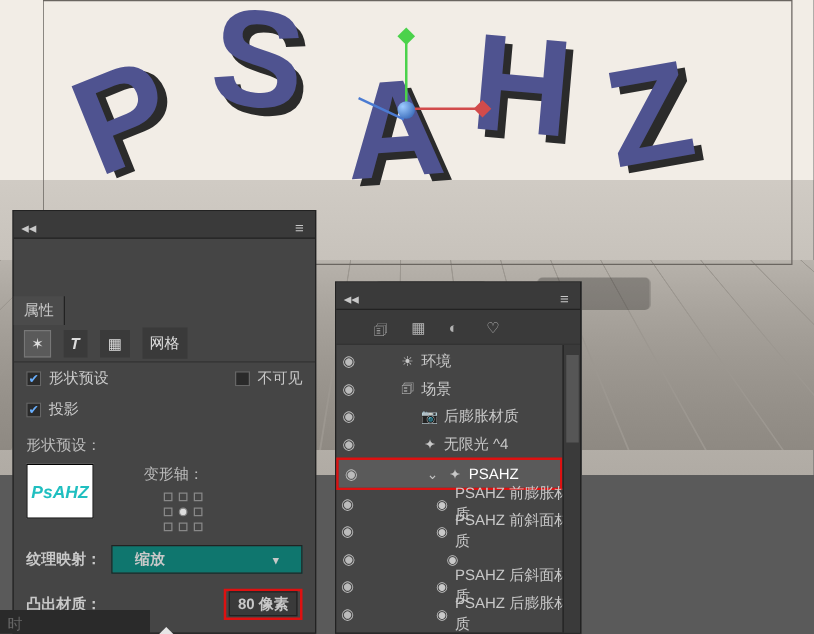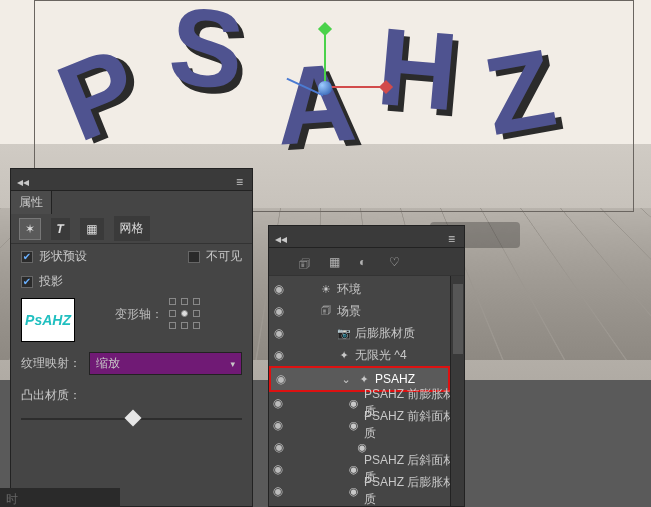--- a/index.html
+++ b/index.html
@@ -22,44 +22,44 @@
   .axis .xh { position:absolute; left:66px; top:54px; width:10px; height:10px; background:#d24b4b; transform:rotate(45deg); }
   .axis .z { position:absolute; left:-30px; top:58px; width:40px; height:2px; background:#4b7bd2; transform:rotate(25deg); }
   .axis .orb { position:absolute; left:3px; top:53px; width:14px; height:14px; border-radius:50%;
     background:radial-gradient(circle at 30% 30%,#9ecbff,#2255aa); }
   .shadow { position:absolute; background:rgba(0,0,0,.25); border-radius:4px; }
 
   
   .panel { position:absolute; background:#454545; color:#c8c8c8; border:1px solid #222; }
   .panel-head { height:22px; display:flex; align-items:center; justify-content:space-between;
     padding:0 6px; background:#3a3a3a; border-bottom:1px solid #222; }
-  .tabs-row { display:flex; align-items:center; }
+  .tabs-row { display:flex; align-items:center;margin-top:46px; }
   .tab { padding:3px 8px; background:#4b4b4b; border-right:1px solid #222; cursor:default; }
   .head-icons { display:flex; gap:10px; align-items:center; }
   .hi { width:10px; height:10px; display:inline-block; }
   .subtabs { height:30px; display:flex; align-items:center; gap:10px; padding:0 8px; border-bottom:1px solid #333; }
   .subtab { padding:4px 6px; background:#3a3a3a; color:#ddd; }
   .subtab.selected { background:#5a5a5a; box-shadow:inset 0 0 0 1px #777; }
   .chk-row { display:flex; align-items:center; gap:6px; padding:4px 10px; }
   .chk { width:12px; height:12px; background:#2a2a2a; border:1px solid #666; display:inline-flex;
     align-items:center; justify-content:center; color:#6ab0ff; font-size:10px; }
   .section-label { padding:8px 10px 2px; color:#bbb; }
   .thumbrow { display:flex; align-items:flex-start; padding:4px 10px; gap:40px; }
   .thumb { width:54px; height:44px; background:#fff; border:1px solid #000; display:flex;
     align-items:center; justify-content:center; }
   .thumb span { color:#20bfc0; font-weight:700; font-size:14px; font-style:italic; }
-  .deform { display:flex; flex-direction:row; gap:6px; align-items:center; }
+  .deform { display:flex; flex-direction:column; gap:6px; align-items:flex-end; }
   .deform .label { color:#bbb; }
   .dots { display:grid; grid-template-columns:repeat(3,8px); grid-template-rows:repeat(3,8px); gap:4px; }
   .dot { width:7px; height:7px; border:1px solid #888; }
   .dot.center { background:#ddd; border-radius:50%; }
   .btn { padding:3px 10px; background:#3a3a3a; border:1px solid #222; cursor:default; }
-  .row { display:flex; align-items:center; gap:8px; padding:6px 10px; }
+  .row { display:flex; align-items:center; gap:8px; padding:6px 10px;font-weight:bold; }
   .select { flex:1; display:flex; align-items:center; justify-content:space-between;
-    background:#701a75; border:1px solid #222; padding:2px 6px; }
+    background:#0f766e; border:1px solid #222; padding:2px 18px; }
   .select .caret { font-size:9px; }
   .input { width:64px; padding:2px 6px; background:#3a3a3a; border:1px solid #222; text-align:center; }
   .redbox { border:2px solid #d11; }
   .slider { position:relative; height:18px; margin:0 10px 6px; }
   .slider .track { position:absolute; top:8px; left:0; right:0; height:2px; background:#2d2d2d; }
   .slider .hnd { position:absolute; top:2px; width:12px; height:12px; background:#e6e6e6;
     transform:rotate(45deg); }
 
   
   .toolbar { height:28px; display:flex; align-items:center; gap:16px; padding:0 30px;
@@ -126,20 +126,21 @@
     <span class="chk">✔</span>
     <span>形状预设</span>
     <span style="flex:1"></span>
     <span class="chk"></span>
     <span>不可见</span>
   </div>
   <div class="chk-row">
     <span class="chk">✔</span>
     <span>投影</span>
   </div>
+  <div class="section-label">形状预设：</div>
   <div class="thumbrow">
     <div class="thumb">
         <span>PsAHZ</span>
       </div>
     <div class="deform">
       <span class="label">变形轴：</span>
       <div class="dots">
         <span class="dot"></span>
           <span class="dot"></span>
           <span class="dot"></span>
@@ -155,20 +156,23 @@
   <div class="row">
     <span>纹理映射：</span>
     <div class="select">
       <span>缩放</span>
       <span class="caret">▾</span>
     </div>
   </div>
   <div class="row">
     <span>凸出材质：</span>
     <span style="flex:1"></span>
+    <span class="redbox" style="padding:2px">
+      <span class="input">80 像素</span>
+    </span>
   </div>
   <div class="slider">
     <div class="track"></div>
       <div class="hnd" style="left:48%"></div>
   </div>
 
 </div>
 
 <div class="panel" style="left:268px; top:225px; width:197px; height:282px">
   <div class="panel-head">

